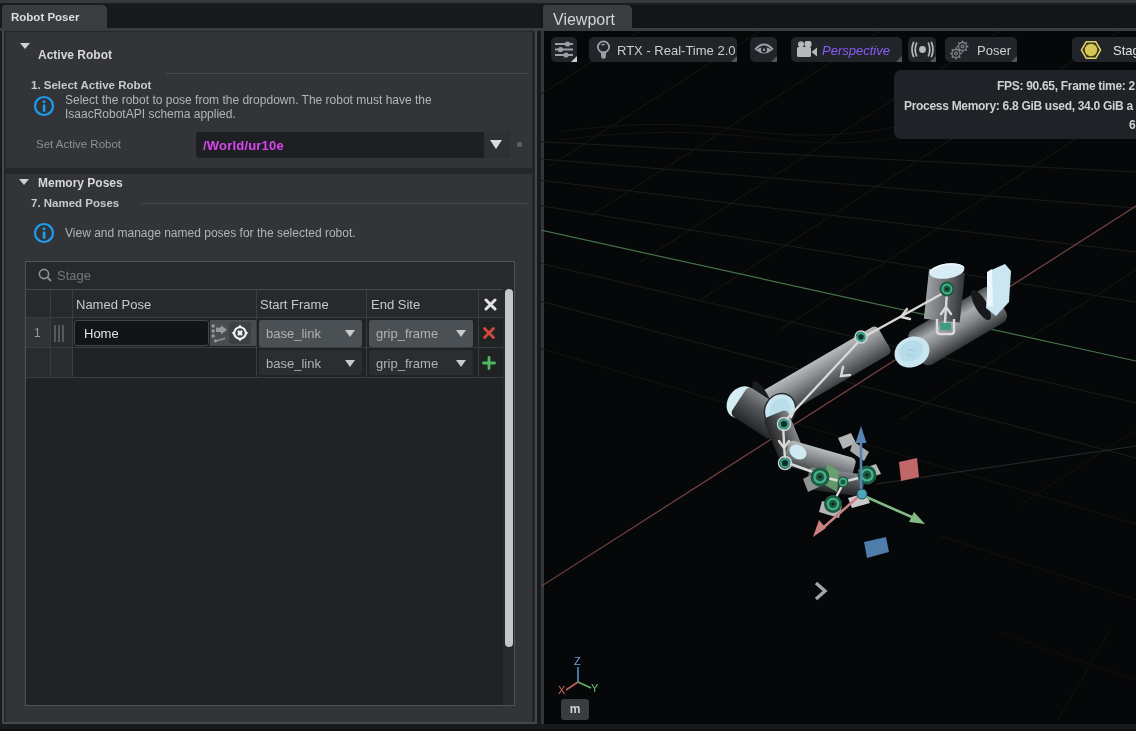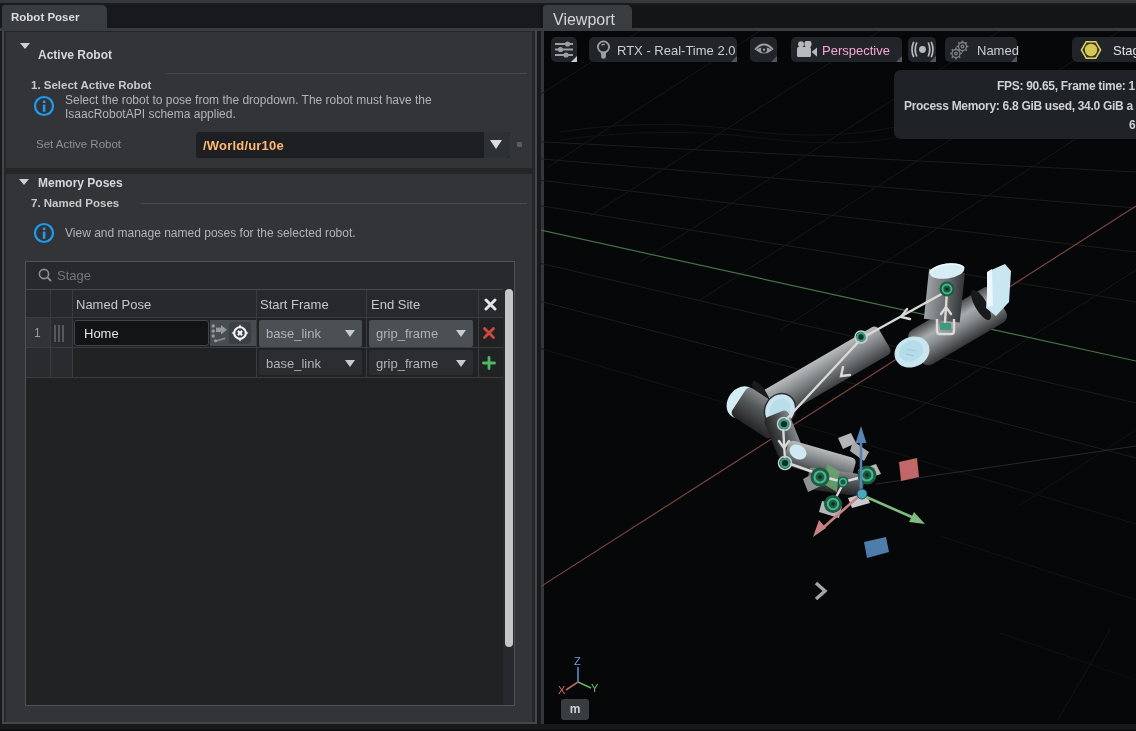--- a/index.html
+++ b/index.html
@@ -36,21 +36,21 @@
 <div class="abs" style="left:31px;top:67px;font-size:11.5px;font-weight:bold;color:#c8c9cb;margin-top:12px;">1. Select Active Robot</div>
 <div class="abs" style="left:166px;top:73px;width:361px;height:1px;background:#47494c;"></div>
 <svg class="abs" style="left:33px;top:95px;" width="22" height="22" viewBox="0 0 22 22">
   <circle cx="11" cy="11" r="9" fill="none" stroke="#1e9cf0" stroke-width="2.2"></circle>
   <rect x="9.8" y="5.4" width="2.6" height="2.6" rx="0.5" fill="#1e9cf0"></rect>
   <rect x="9.8" y="9.4" width="2.6" height="7.4" rx="0.5" fill="#1e9cf0"></rect>
 </svg>
 <div class="abs" style="left:65px;top:93px;font-size:12px;color:#b2b4b6;line-height:14px;">Select the robot to pose from the dropdown. The robot must have the<br>IsaacRobotAPI schema applied.</div>
 <div class="abs" style="left:36px;top:138px;font-size:11.5px;color:#8e9092;">Set Active Robot</div>
 <div class="abs" style="left:196px;top:132px;width:314px;height:26px;background:#1d1f22;border-radius:3px;"></div>
-<div class="abs" style="left:203px;top:138px;font-size:13px;letter-spacing:0.2px;font-weight:bold;color:#fdba74;">/World/ur10e</div>
+<div class="abs" style="left:203px;top:138px;font-size:13px;letter-spacing:0.2px;font-weight:bold;color:#d946ef;">/World/ur10e</div>
 <div class="abs" style="left:484px;top:132px;width:26px;height:26px;background:#2e3134;border-radius:0 4px 4px 0;"></div>
 <div class="abs" style="left:490px;top:140px;width:0;height:0;border-left:6px solid transparent;border-right:6px solid transparent;border-top:9px solid #d9dbdd;"></div>
 <div class="abs" style="left:517px;top:142px;width:5px;height:5px;background:#5b5d60;border-radius:1px;"></div>
 
 <div class="abs" style="left:19px;top:179px;width:0;height:0;border-left:5px solid transparent;border-right:5px solid transparent;border-top:6.5px solid #cfd0d2;"></div>
 <div class="abs" style="left:38px;top:176px;font-size:12px;font-weight:bold;color:#d6d7d9;">Memory Poses</div>
 <div class="abs" style="left:31px;top:197px;font-size:11.5px;font-weight:bold;color:#c8c9cb;">7. Named Poses</div>
 <div class="abs" style="left:141px;top:203px;width:386px;height:1px;background:#47494c;"></div>
 <svg class="abs" style="left:33px;top:222px;" width="22" height="22" viewBox="0 0 22 22">
   <circle cx="11" cy="11" r="9" fill="none" stroke="#1e9cf0" stroke-width="2.2"></circle>
@@ -378,21 +378,21 @@
   <circle cx="11" cy="7.8" r="3" fill="#1f2227"></circle>
   <circle cx="11" cy="7.8" r="1.2" fill="#9ba0a5"></circle>
 </svg>
 
 <svg class="abs" style="left:796px;top:41px;" width="22" height="17" viewBox="0 0 22 17">
   <circle cx="5" cy="3.2" r="3" fill="#b6babd"></circle>
   <circle cx="12" cy="3" r="3.6" fill="#b6babd"></circle>
   <rect x="1" y="6" width="14" height="10" rx="1.5" fill="#b6babd"></rect>
   <path d="M21 6.5 L21 15.5 L15.5 11 Z" fill="#b6babd"></path>
 </svg>
-<div class="abs" style="left:822px;top:43px;font-size:13px;color:#f9a8d4;">Perspective</div>
+<div class="abs" style="left:822px;top:43px;font-size:13px;color:#8b5cf6;font-style:italic;">Perspective</div>
 
 <svg class="abs" style="left:911px;top:41px;" width="23" height="17" viewBox="0 0 23 17">
   <circle cx="11.5" cy="8.5" r="3.4" fill="#b6babd"></circle>
   <path d="M5.8 1.5 Q2.6 8.5 5.8 15.5" fill="none" stroke="#b6babd" stroke-width="1.7"></path>
   <path d="M2.8 0.8 Q-0.8 8.5 2.8 16.2" fill="none" stroke="#b6babd" stroke-width="1.7"></path>
   <path d="M17.2 1.5 Q20.4 8.5 17.2 15.5" fill="none" stroke="#b6babd" stroke-width="1.7"></path>
   <path d="M20.2 0.8 Q23.8 8.5 20.2 16.2" fill="none" stroke="#b6babd" stroke-width="1.7"></path>
 </svg>
 
 <svg class="abs" style="left:950px;top:40px;" width="20" height="20" viewBox="0 0 20 20">
@@ -416,24 +416,24 @@
         <line x1="6" y1="17.6" x2="6" y2="19.4"></line>
       <line x1="0.1" y1="13.5" x2="1.9" y2="13.5"></line>
         <line x1="10.1" y1="13.5" x2="11.9" y2="13.5"></line>
       <line x1="1.8" y1="9.3" x2="3.1" y2="10.6"></line>
         <line x1="8.9" y1="16.4" x2="10.2" y2="17.7"></line>
       <line x1="10.2" y1="9.3" x2="8.9" y2="10.6"></line>
         <line x1="3.1" y1="16.4" x2="1.8" y2="17.7"></line>
     </g>
   </g>
 </svg>
-<div class="abs" style="left:977px;top:43px;font-size:13px;color:#ccced0;">Named</div>
+<div class="abs" style="left:977px;top:43px;font-size:13px;color:#ccced0;">Poser</div>
 
 <svg class="abs" style="left:1080px;top:39px;" width="22" height="22" viewBox="0 0 22 22">
   <path d="M20.6 11 L15.8 2.7 L6.2 2.7 L1.4 11 L6.2 19.3 L15.8 19.3 Z" fill="#3a3520" stroke="#e0d466" stroke-width="1.5"></path>
   <circle cx="11" cy="11" r="6.2" fill="#d6c854"></circle>
 </svg>
 <div class="abs" style="left:1113px;top:43px;font-size:13px;color:#e4e5e7;">Stage</div>
 
 <div class="abs" style="left:894px;top:70px;width:256px;height:69px;background:#1f2226;border-radius:7px 0 0 7px;"></div>
-<div class="abs" style="left:997px;top:79px;font-size:12px;letter-spacing:-0.3px;font-weight:bold;color:#cfd1d3;white-space:nowrap;">FPS: 90.65, Frame time: 1</div>
+<div class="abs" style="left:997px;top:79px;font-size:12px;letter-spacing:-0.3px;font-weight:bold;color:#cfd1d3;white-space:nowrap;">FPS: 90.65, Frame time: 2</div>
 <div class="abs" style="left:904px;top:99px;font-size:12px;letter-spacing:-0.3px;font-weight:bold;color:#cfd1d3;white-space:nowrap;">Process Memory: 6.8 GiB used, 34.0 GiB a</div>
 <div class="abs" style="left:1129px;top:118px;font-size:12px;font-weight:bold;color:#cfd1d3;white-space:nowrap;">6</div>
 
 </body></html>

